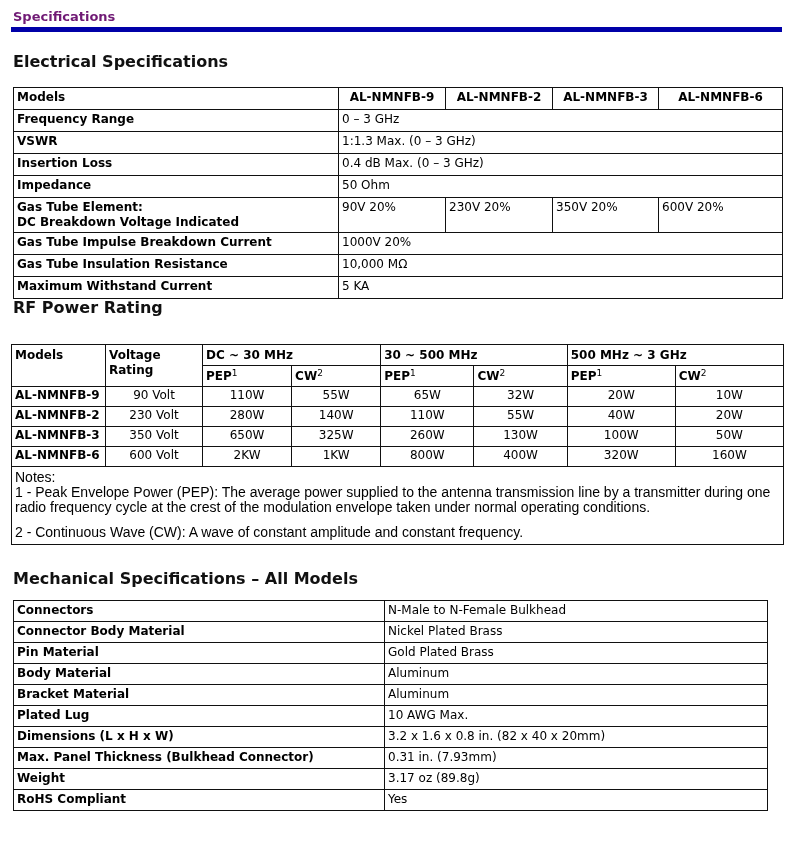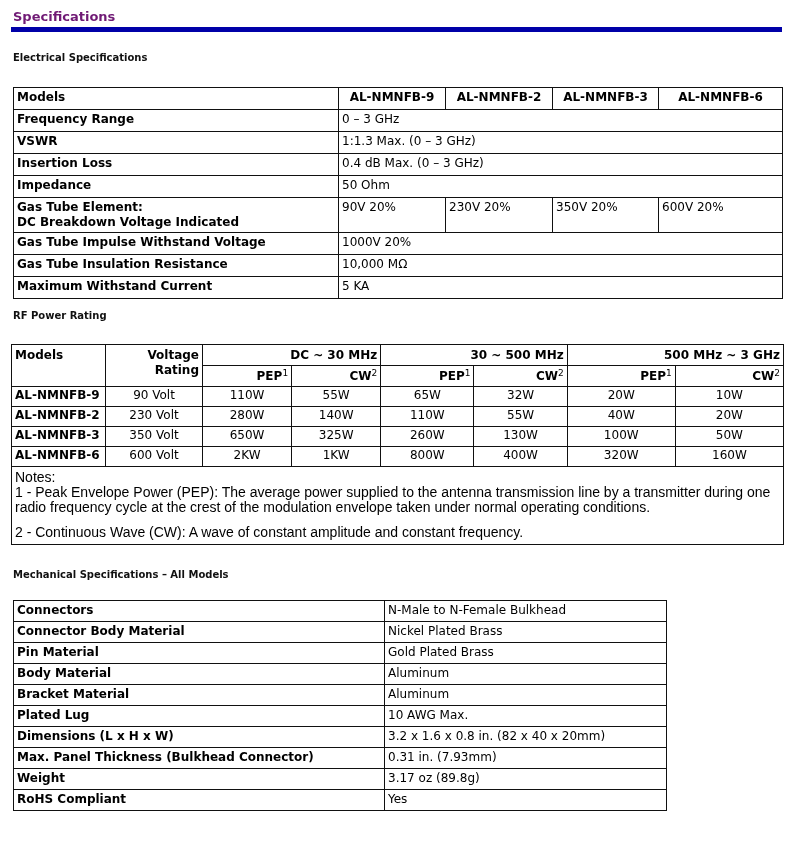--- a/index.html
+++ b/index.html
@@ -10,47 +10,47 @@
   }
   .title {
     position: absolute; left: 13px; top: 9px;
     font-size: 13px; font-weight: bold; color: #701a75;
   }
   .title-rule {
     position: absolute; left: 11px; top: 27px; width: 771px; height: 5px;
     background: #0000a8;
   }
   .section-h {
-    position: absolute; left: 13px; font-size: 10px; font-weight: bold; color: #111;
+    position: absolute; left: 13px; font-size: 16px; font-weight: bold; color: #111;
   }
   table { border-collapse: collapse; position: absolute; font-size: 12px; }
   td, th { border: 1.4px solid #111; padding: 0 3px; vertical-align: top; line-height: 15px; }
 
   
   #elec { left: 13px; top: 87px; width: 770px; }
   #elec td { height: 19px; padding-top: 2px; }
   #elec td.lbl { font-weight: bold; width: 318px; }
   #elec th { font-weight: bold; text-align: center; padding-top: 2px; }
   #elec td.tall { height: 32px; margin-top: 37px; }
 
   
   #rf { left: 11px; top: 344px; width: 773px; }
-  #rf th { font-weight: bold; text-align: right; padding-top: 3px; height: 17px; }
+  #rf th { font-weight: bold; text-align: left; padding-top: 3px; height: 17px; }
   #rf th.models { text-align: left; }
   #rf td { text-align: center; height: 18px; padding-top: 1px; }
   #rf td.model { text-align: left; font-weight: bold; }
   #rf sup { font-size: 9px; font-weight: normal; vertical-align: 4px; line-height: 0; }
   #rf td.notes {
     text-align: left; font-family: "Liberation Sans", sans-serif; font-size: 14px;
     padding: 3px 3px 4px 3px; line-height: 15px;
   }
   .note-gap { height: 10px; }
 
   
-  #mech { left: 13px; top: 600px; width: 654px; }
+  #mech { left: 13px; top: 600px; width: 755px; }
   #mech td { height: 18px; padding-top: 2px; }
   #mech td.lbl { font-weight: bold; width: 364px; }
   #mech td.val { font-family: "DejaVu Sans", sans-serif; }
 </style>
 </head>
 <body>
 
 <div class="title">Specifications</div>
 <div class="title-rule"></div>
 
@@ -84,35 +84,35 @@
     <td class="lbl tall">
       <div>Gas Tube Element:</div>
       <div>DC Breakdown Voltage Indicated</div>
     </td>
     <td class="tall">90V 20%</td>
     <td class="tall">230V 20%</td>
     <td class="tall">350V 20%</td>
     <td class="tall">600V 20%</td>
   </tr>
   <tr>
-    <td class="lbl">Gas Tube Impulse Withstand Voltage</td>
+    <td class="lbl">Gas Tube Impulse Breakdown Current</td>
     <td colspan="4">1000V 20%</td>
   </tr>
   <tr>
     <td class="lbl">Gas Tube Insulation Resistance</td>
     <td colspan="4">10,000 MΩ</td>
   </tr>
   <tr>
     <td class="lbl">Maximum Withstand Current</td>
     <td colspan="4">5 KA</td>
   </tr>
 </tbody>
   </table>
 
-<div class="section-h" style="top:310px;">RF Power Rating</div>
+<div class="section-h" style="top:298px;">RF Power Rating</div>
 <table id="rf">
   <tbody>
       <tr>
     <th class="models" rowspan="2" style="width:87px;">Models</th>
     <th rowspan="2" style="width:90px;">
       <div>Voltage</div>
       <div>Rating</div>
     </th>
     <th colspan="2">DC ~ 30 MHz</th>
     <th colspan="2">30 ~ 500 MHz</th>

